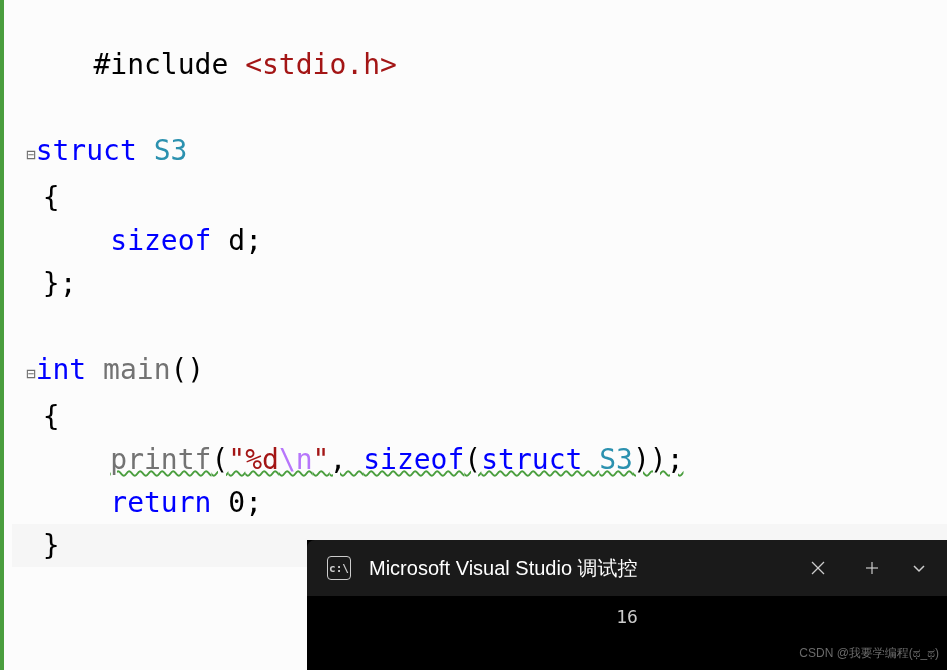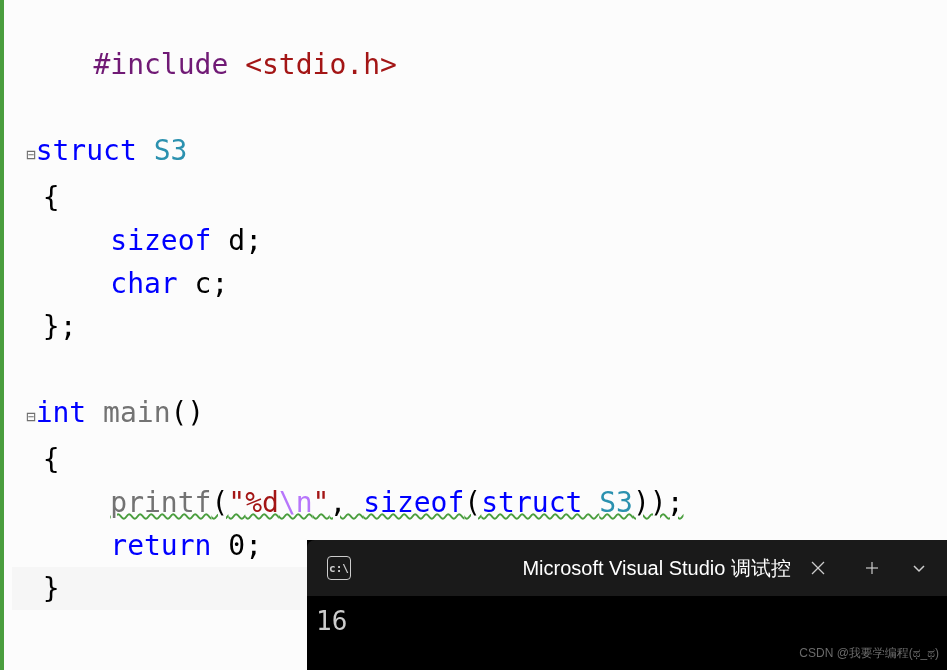--- a/index.html
+++ b/index.html
@@ -23,21 +23,21 @@
       background: #fcfcfc;
     }
     .code-line {
       font-size: 28px;
       line-height: 43px;
       white-space: pre;
       padding-left: 14px;
       font-family: "NSimSun", "SimSun", "Consolas", monospace;
     }
     .kw-preproc {
-      color: #701a75;
+      color: #000000;
     }
     .kw-include-path {
       color: #a31515;
     }
     .kw-keyword {
       color: #0000ff;
     }
     .kw-type {
       color: #2b91af;
       margin-top: 23px;
@@ -104,40 +104,40 @@
       color: #cccccc;
       font-family: monospace;
       font-weight: bold;
     }
     .terminal-title {
       font-size: 20px;
       color: #ffffff;
       flex: 1;
       white-space: nowrap;
       overflow: hidden;
-      text-align: right;
     }
     .terminal-btn {
       width: 54px;
       height: 40px;
       display: flex;
       align-items: center;
       justify-content: center;
       color: #cccccc;
       cursor: pointer;
     }
     .terminal-btn svg {
       width: 16px;
       height: 16px;
     }
     .terminal-body {
-      padding: 10px 9px;
+      padding: 10px 24px;
       font-family: "Consolas", monospace;
-      font-size: 26px;
+      font-size: 18px;
       color: #cccccc;
+      text-align: center;
     }
 
     .watermark {
       position: absolute;
       bottom: 8px;
       right: 8px;
       font-size: 12px;
       color: #6a6a6a;
       font-family: "Microsoft YaHei", sans-serif;
       z-index: 10;
@@ -146,21 +146,20 @@
 </head>
 <body>
 
 <div class="editor">
   <div class="code-line">
     <span class="kw-preproc">#include </span><span class="kw-include-path">&lt;stdio.h&gt;</span>
   </div>
   <div class="code-line"><span class="fold-marker">⊟</span><span class="kw-keyword">struct </span><span class="kw-type">S3</span></div>
   <div class="code-line"> <span class="kw-text">{</span></div>
   <div class="code-line"> <span>    </span><span class="kw-keyword">sizeof</span><span class="kw-text"> d;</span></div>
-  <div class="code-line"> <span>    </span><span class="kw-keyword">char</span><span class="kw-text"> c;</span></div>
   <div class="code-line"> <span class="kw-text">};</span></div>
   <div class="code-line"> <span></span></div>
   <div class="code-line"><span class="fold-marker">⊟</span><span class="kw-keyword">int</span><span> </span><span class="kw-func">main</span><span class="kw-paren">()</span></div>
   <div class="code-line"> <span class="kw-text">{</span></div>
   <div class="code-line"> <span>    </span><span class="wavy-green"><span class="kw-func">printf</span><span class="kw-paren">(</span><span class="kw-string">"</span><span class="kw-string">%d</span><span class="kw-escape">\n</span><span class="kw-string">"</span><span class="kw-text">, </span><span class="kw-sizeof">sizeof</span><span class="kw-paren">(</span><span class="kw-keyword">struct </span><span class="kw-type">S3</span><span class="kw-paren">));</span></span></div>
   <div class="code-line"> <span>    </span><span class="kw-keyword">return</span><span class="kw-text"> 0;</span></div>
   <div class="code-line current-line"> <span class="kw-text">}</span></div>
 </div>
 
 <div class="terminal-window">

